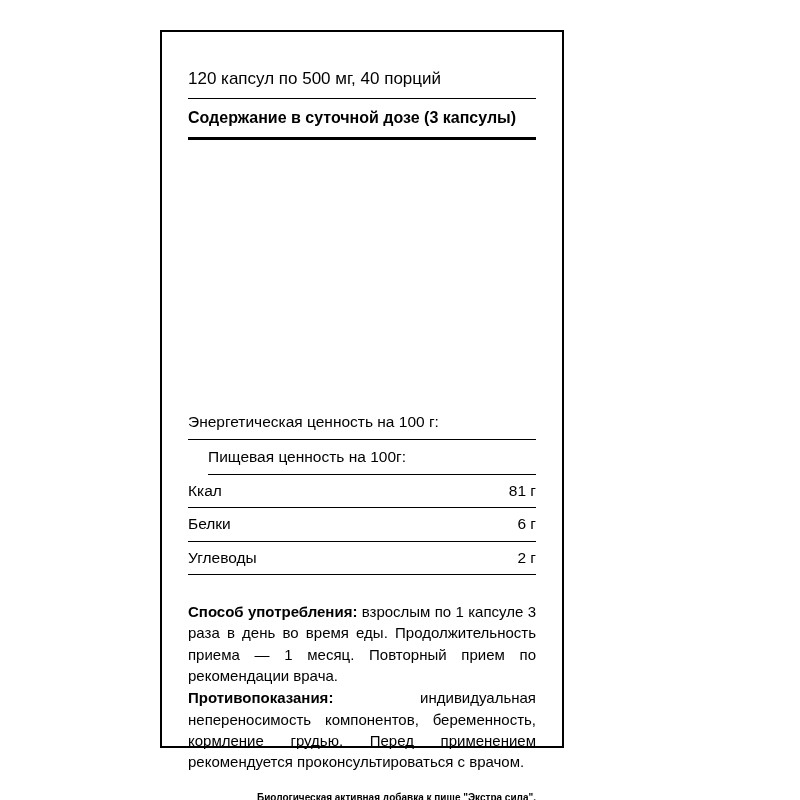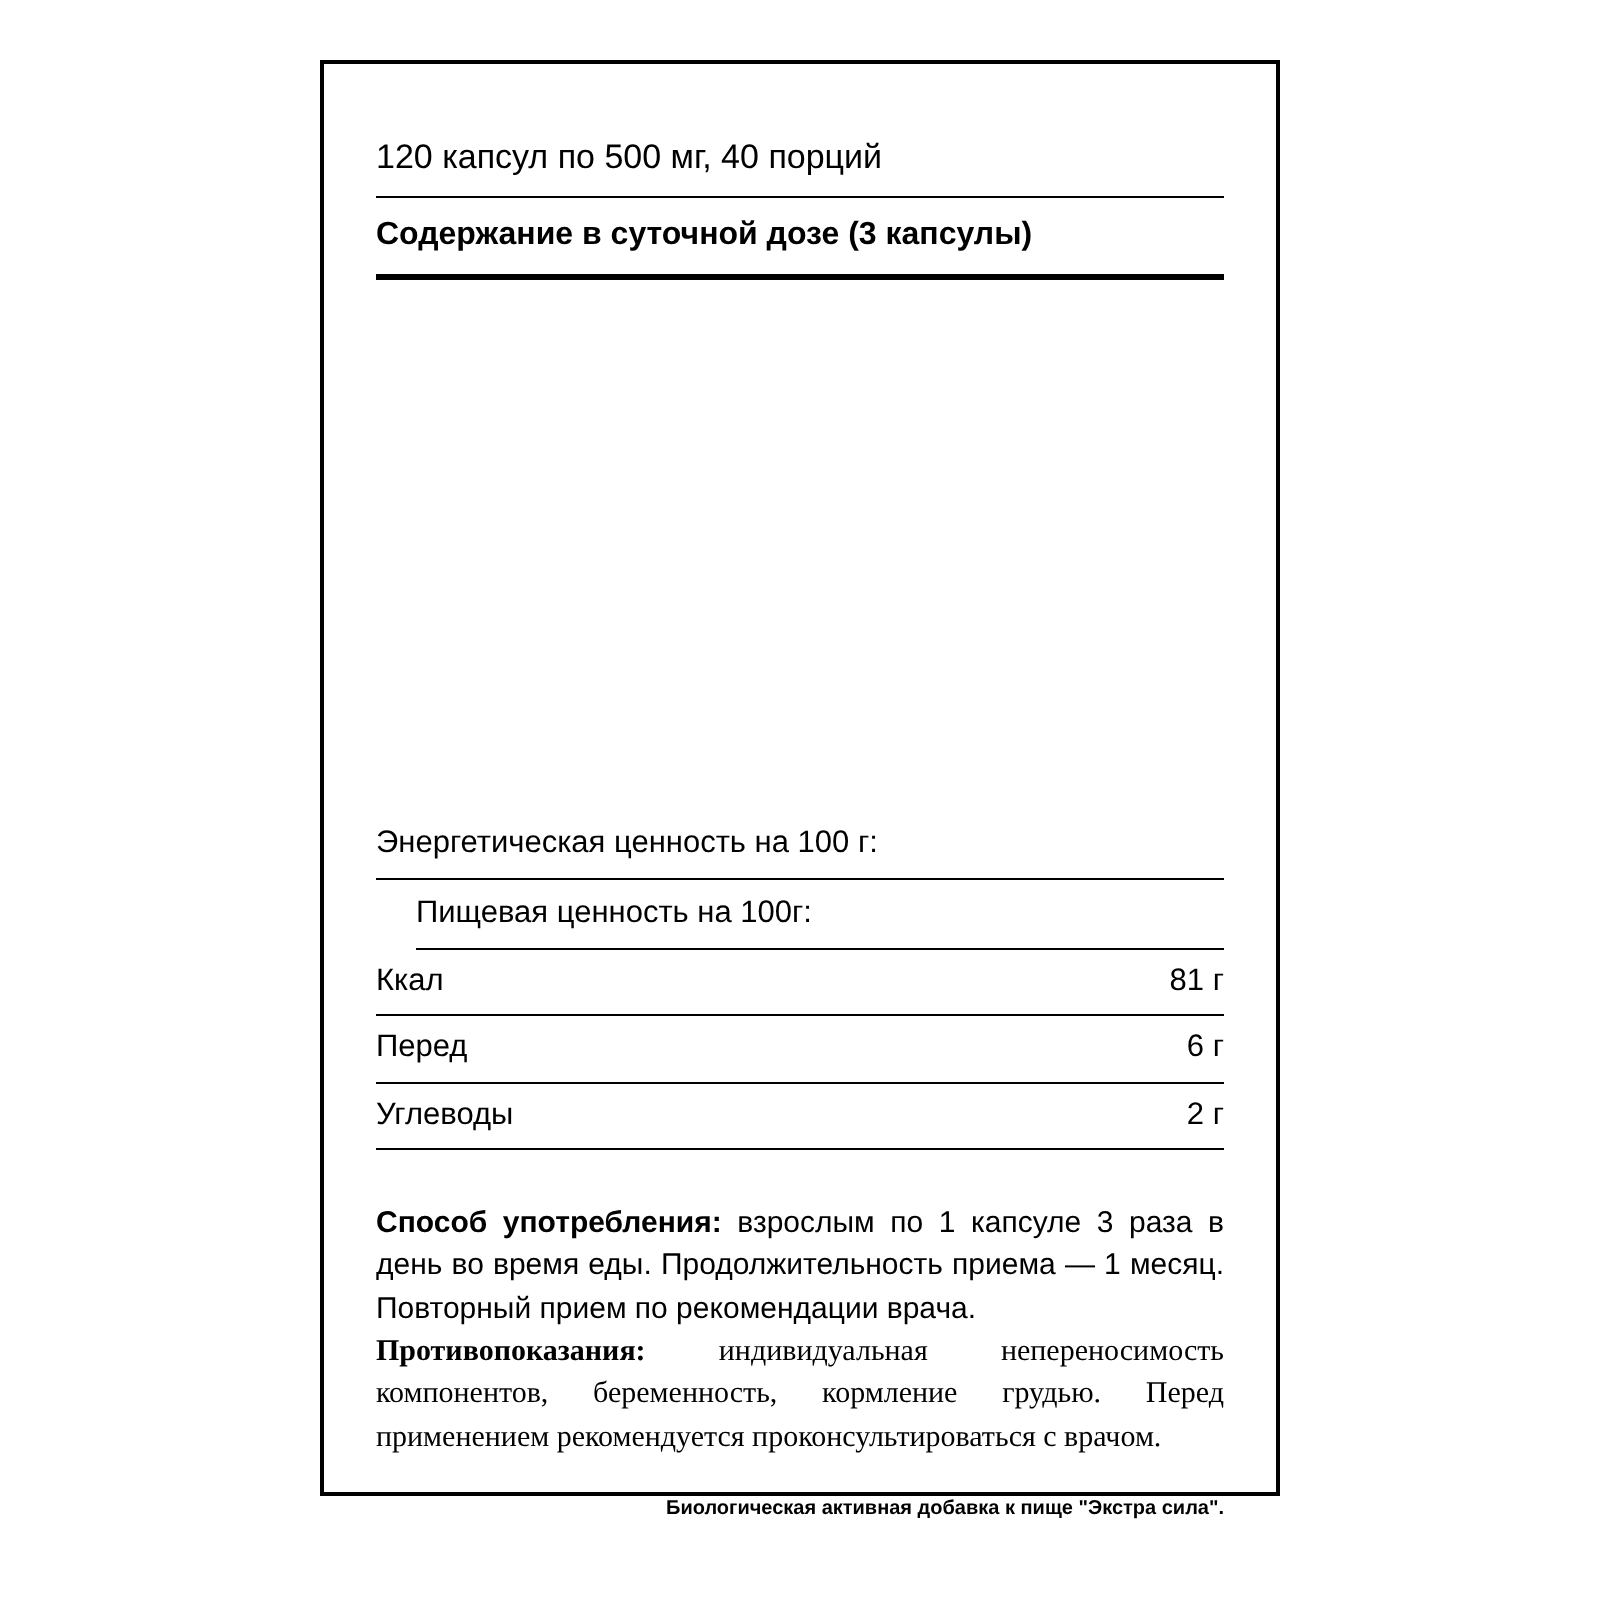--- a/index.html
+++ b/index.html
@@ -14,21 +14,21 @@
     color: #000000;
     position: relative;
     overflow: hidden;
   }
 
   
   .label-panel {
     position: absolute;
     left: 160px;
     top: 30px;
-    width: 480px;
+    width: 404px;
     height: 718px;
     border: 2px solid #000000;
     box-sizing: border-box;
     background: #ffffff;
   }
 
   .inner {
     position: absolute;
     left: 26px;
     right: 26px;
@@ -80,21 +80,21 @@
   .para-block {
     padding-top: 26px;
     padding-bottom: 4px;
     font-size: 15px;
     line-height: 1.42;
   }
   .para {
     text-align: justify;
     margin: 0 0 0 0;
   }
-  .para + .para { margin-top: 1px; font-family: Liberation Serif, serif; }
+  .para + .para { margin-top: 1px; }
   .para b { font-weight: bold; }
 
   .footer-note {
     font-size: 10px;
     font-weight: bold;
     padding-top: 14px;
     padding-bottom: 6px;
     line-height: 1.35;
     text-align: right;
   }
@@ -123,21 +123,21 @@
     <div class="row nutrition-head rule-thin">
       <span class="name">Пищевая ценность на 100г:</span>
     </div>
 
     <div class="row rule-thin">
       <span class="name">Ккал</span>
       <span class="value">81 г</span>
     </div>
 
     <div class="row rule-thin">
-      <span class="name">Перед</span>
+      <span class="name">Белки</span>
       <span class="value">6 г</span>
     </div>
 
     <div class="row rule-thin">
       <span class="name">Углеводы</span>
       <span class="value">2 г</span>
     </div>
 
     <div class="para-block">
       <p class="para"><b>Способ употребления:</b><span> взрослым по 1 капсуле 3 раза в день во время еды. Продолжительность приема — 1 месяц. Повторный прием по рекомендации врача.</span></p>

